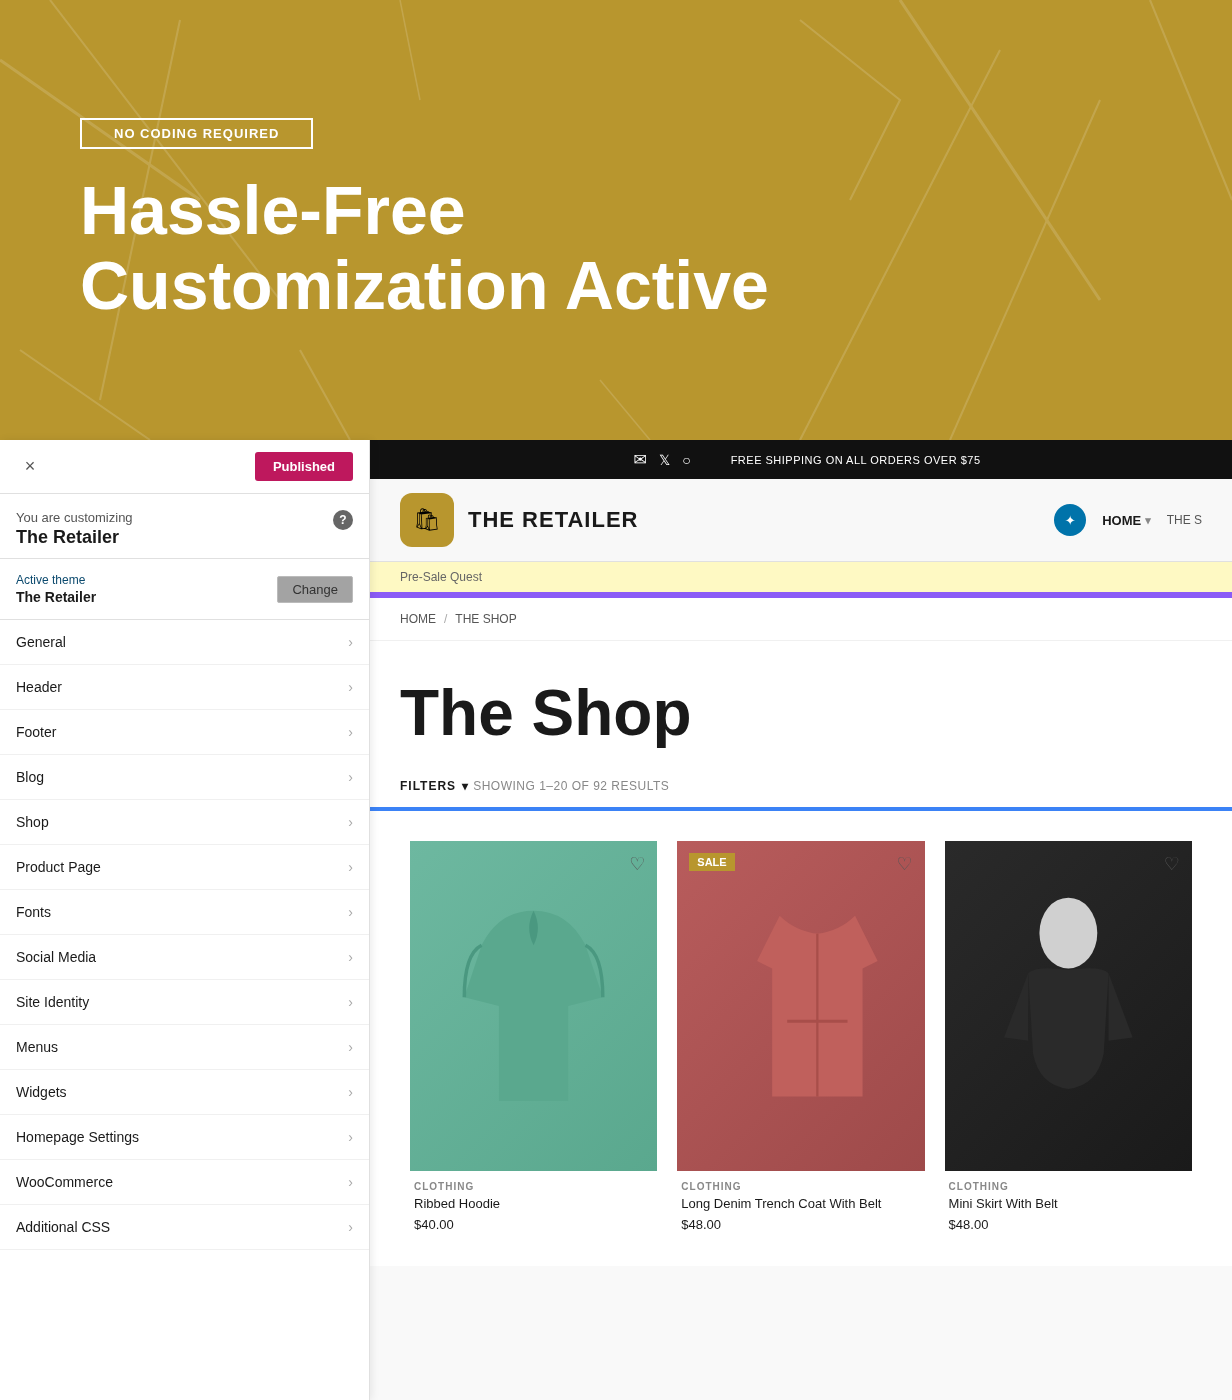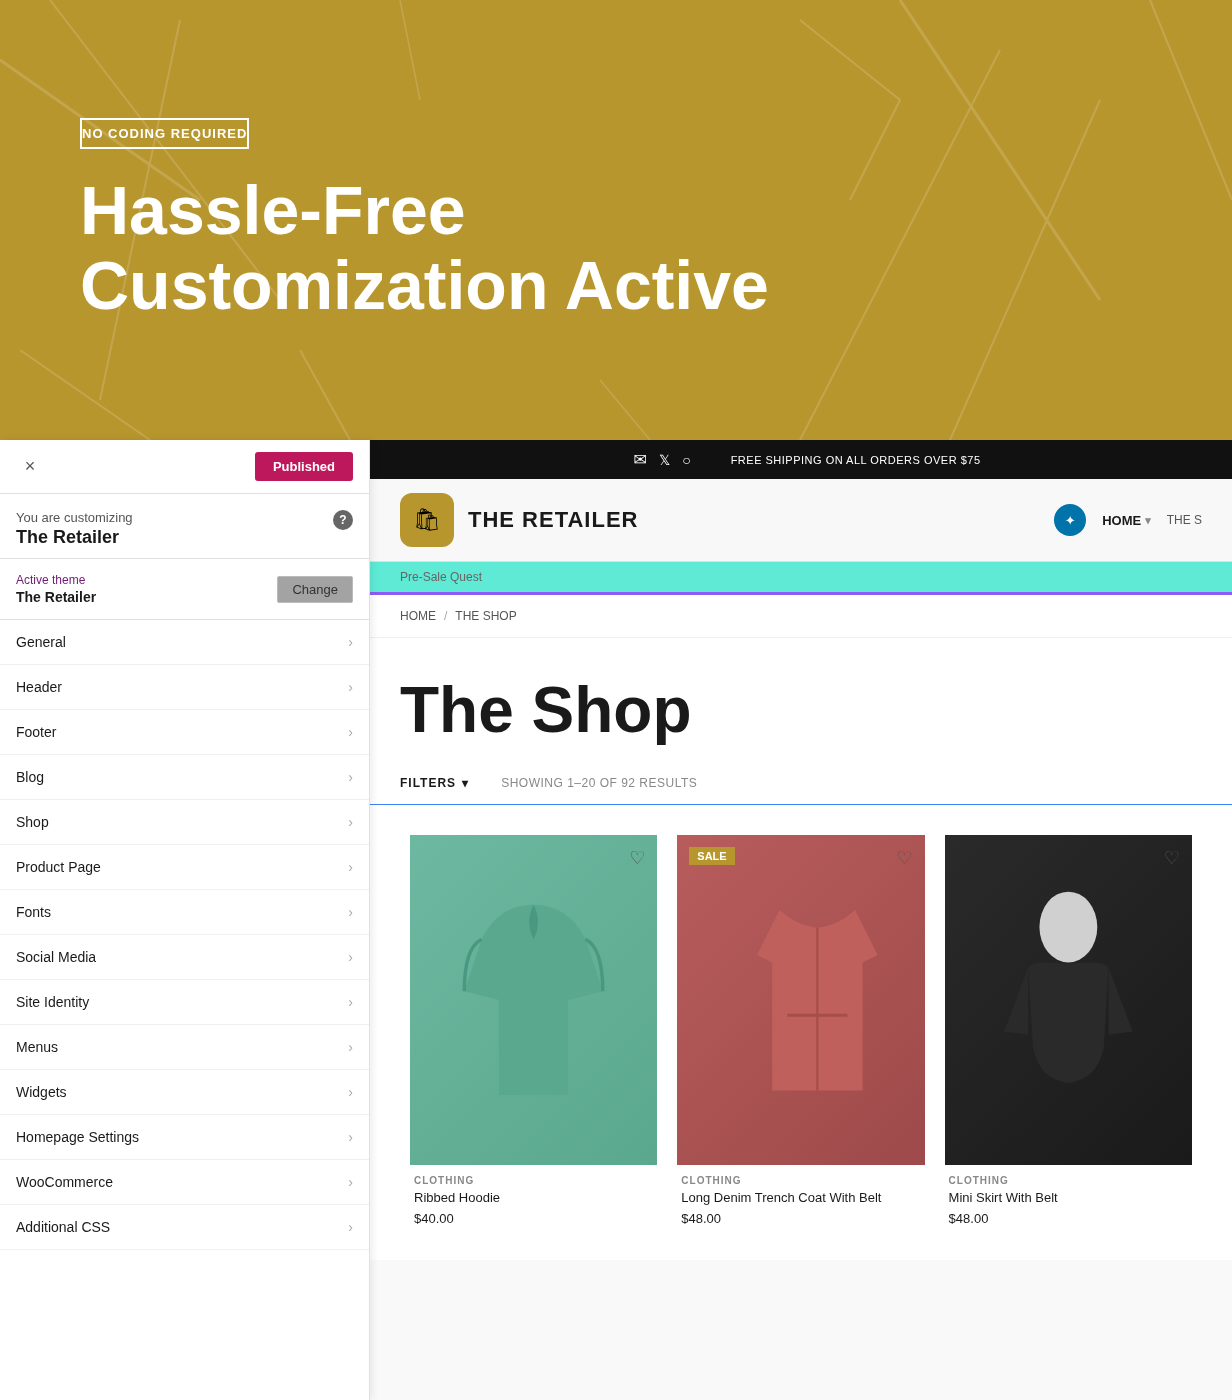--- a/index.html
+++ b/index.html
@@ -22,21 +22,21 @@
       position: absolute; top: 0; left: 0; width: 100%; height: 100%;
       opacity: 0.15;
       pointer-events: none;
     }
     .hero-badge {
       border: 2px solid white;
       color: white;
       font-size: 13px;
       font-weight: 700;
       letter-spacing: 1px;
-      padding: 6px 0;
+      padding: 6px 32px;
       margin-bottom: 24px;
       display: inline-block;
     }
     .hero-title {
       color: white;
       font-size: 68px;
       font-weight: 800;
       line-height: 1.1;
       max-width: 700px;
     }
@@ -113,21 +113,21 @@
       display: flex; align-items: center; justify-content: center;
       cursor: pointer;
     }
     .active-theme-row {
       padding: 14px 16px;
       border-bottom: 1px solid #e0e0e0;
       display: flex;
       align-items: center;
       justify-content: space-between;
     }
-    .active-theme-label { font-size: 12px; color: #701a75; }
+    .active-theme-label { font-size: 12px; color: #0c4a6e; }
     .active-theme-name { font-size: 14px; font-weight: 700; color: #1a1a1a; margin-top: 2px; }
     .change-btn {
       background: #a3a3a3;
       border: 1px solid #bbb;
       padding: 5px 14px;
       font-size: 13px;
       cursor: pointer;
       color: #333;
       border-radius: 2px;
     }
@@ -229,24 +229,24 @@
       font-size: 64px;
       font-weight: 900;
       color: #1a1a1a;
       line-height: 1;
     }
 
     
     .filters-row {
       display: flex;
       align-items: center;
-      gap: 32px;
+      gap: 4px;
       padding: 14px 30px;
       background: white;
-      border-bottom: 1px solid #3b82f6;
+      border-bottom: 4px solid #3b82f6;
     }
     .filters-btn {
       display: flex; align-items: center; gap: 6px;
       font-size: 12px; font-weight: 700; letter-spacing: 1px;
       background: none; border: none; cursor: pointer; color: #1a1a1a;
     }
     .results-text { font-size: 12px; color: #888; letter-spacing: 0.5px; }
 
     
     .product-grid {
@@ -430,21 +430,21 @@
           <span style="color:white;font-size:13px;">✦</span>
         </div>
         <a class="nav-link">
           <span>HOME</span>
           <span style="font-size:11px;color:#888;">▾</span>
         </a>
         <span class="nav-link-cut">THE S</span>
       </div>
     </div>
 
-    <div style="background:#5eead4; padding:8px 30px; border-bottom:3px solid #8b5cf6; font-size:12px; color:#666;">
+    <div style="background:#fef9c3; padding:8px 30px; border-bottom:6px solid #8b5cf6; font-size:12px; color:#666;">
       <span>Pre-Sale Quest</span>
     </div>
 
     <div class="breadcrumb-row">
       <span>HOME</span>
       <span class="breadcrumb-sep">/</span>
       <span>THE SHOP</span>
     </div>
 
     <div class="shop-title-row">

